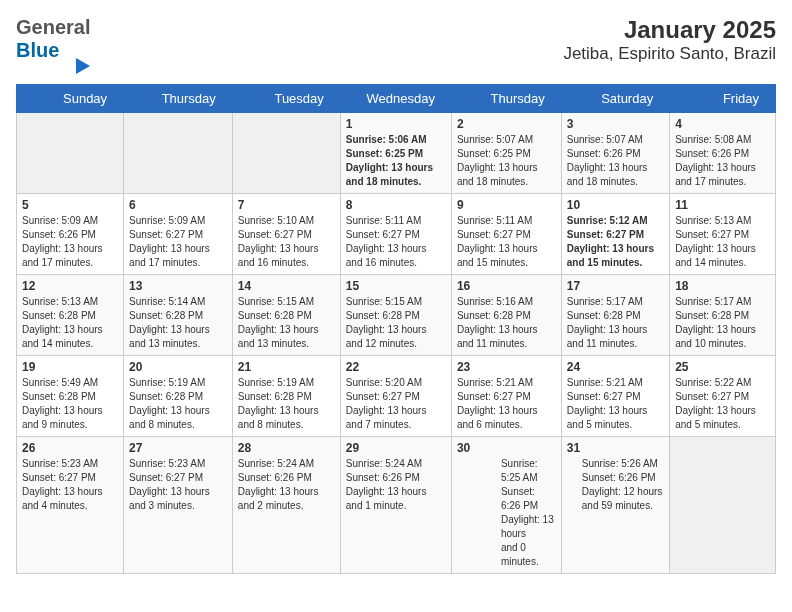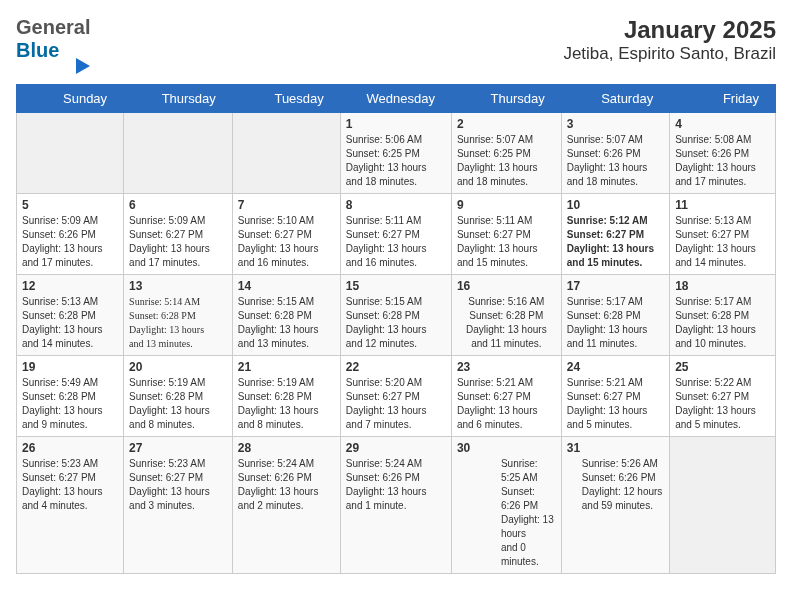--- a/index.html
+++ b/index.html
@@ -133,21 +133,21 @@
         <th>Friday</th>
       </tr>
   </thead>
   <tbody id="calendar-body">
   <tr>
         <td class="empty"></td>
         <td class="empty"></td>
         <td class="empty"></td>
         <td>
           <span class="day-num">1</span>
-          <div class="day-info" style="white-space: pre-line;">Sunrise: 5:06 AM
+          <div class="day-info" style="white-space: pre-line; font-weight: bold;">Sunrise: 5:06 AM
 Sunset: 6:25 PM
 Daylight: 13 hours
 and 18 minutes.</div>
         </td>
         <td>
           <span class="day-num">2</span>
           <div class="day-info" style="white-space: pre-line;">Sunrise: 5:07 AM
 Sunset: 6:25 PM
 Daylight: 13 hours
 and 18 minutes.</div>
@@ -221,42 +221,42 @@
       <tr>
         <td>
           <span class="day-num">12</span>
           <div class="day-info" style="white-space: pre-line;">Sunrise: 5:13 AM
 Sunset: 6:28 PM
 Daylight: 13 hours
 and 14 minutes.</div>
         </td>
         <td>
           <span class="day-num">13</span>
-          <div class="day-info" style="white-space: pre-line; font-family: Liberation Serif, serif;">Sunrise: 5:14 AM
+          <div class="day-info" style="white-space: pre-line;">Sunrise: 5:14 AM
 Sunset: 6:28 PM
 Daylight: 13 hours
 and 13 minutes.</div>
         </td>
         <td>
           <span class="day-num">14</span>
           <div class="day-info" style="white-space: pre-line;">Sunrise: 5:15 AM
 Sunset: 6:28 PM
 Daylight: 13 hours
 and 13 minutes.</div>
         </td>
         <td>
           <span class="day-num">15</span>
           <div class="day-info" style="white-space: pre-line;">Sunrise: 5:15 AM
 Sunset: 6:28 PM
 Daylight: 13 hours
 and 12 minutes.</div>
         </td>
         <td>
           <span class="day-num">16</span>
-          <div class="day-info" style="white-space: pre-line; text-align: center;">Sunrise: 5:16 AM
+          <div class="day-info" style="white-space: pre-line;">Sunrise: 5:16 AM
 Sunset: 6:28 PM
 Daylight: 13 hours
 and 11 minutes.</div>
         </td>
         <td>
           <span class="day-num">17</span>
           <div class="day-info" style="white-space: pre-line;">Sunrise: 5:17 AM
 Sunset: 6:28 PM
 Daylight: 13 hours
 and 11 minutes.</div>

